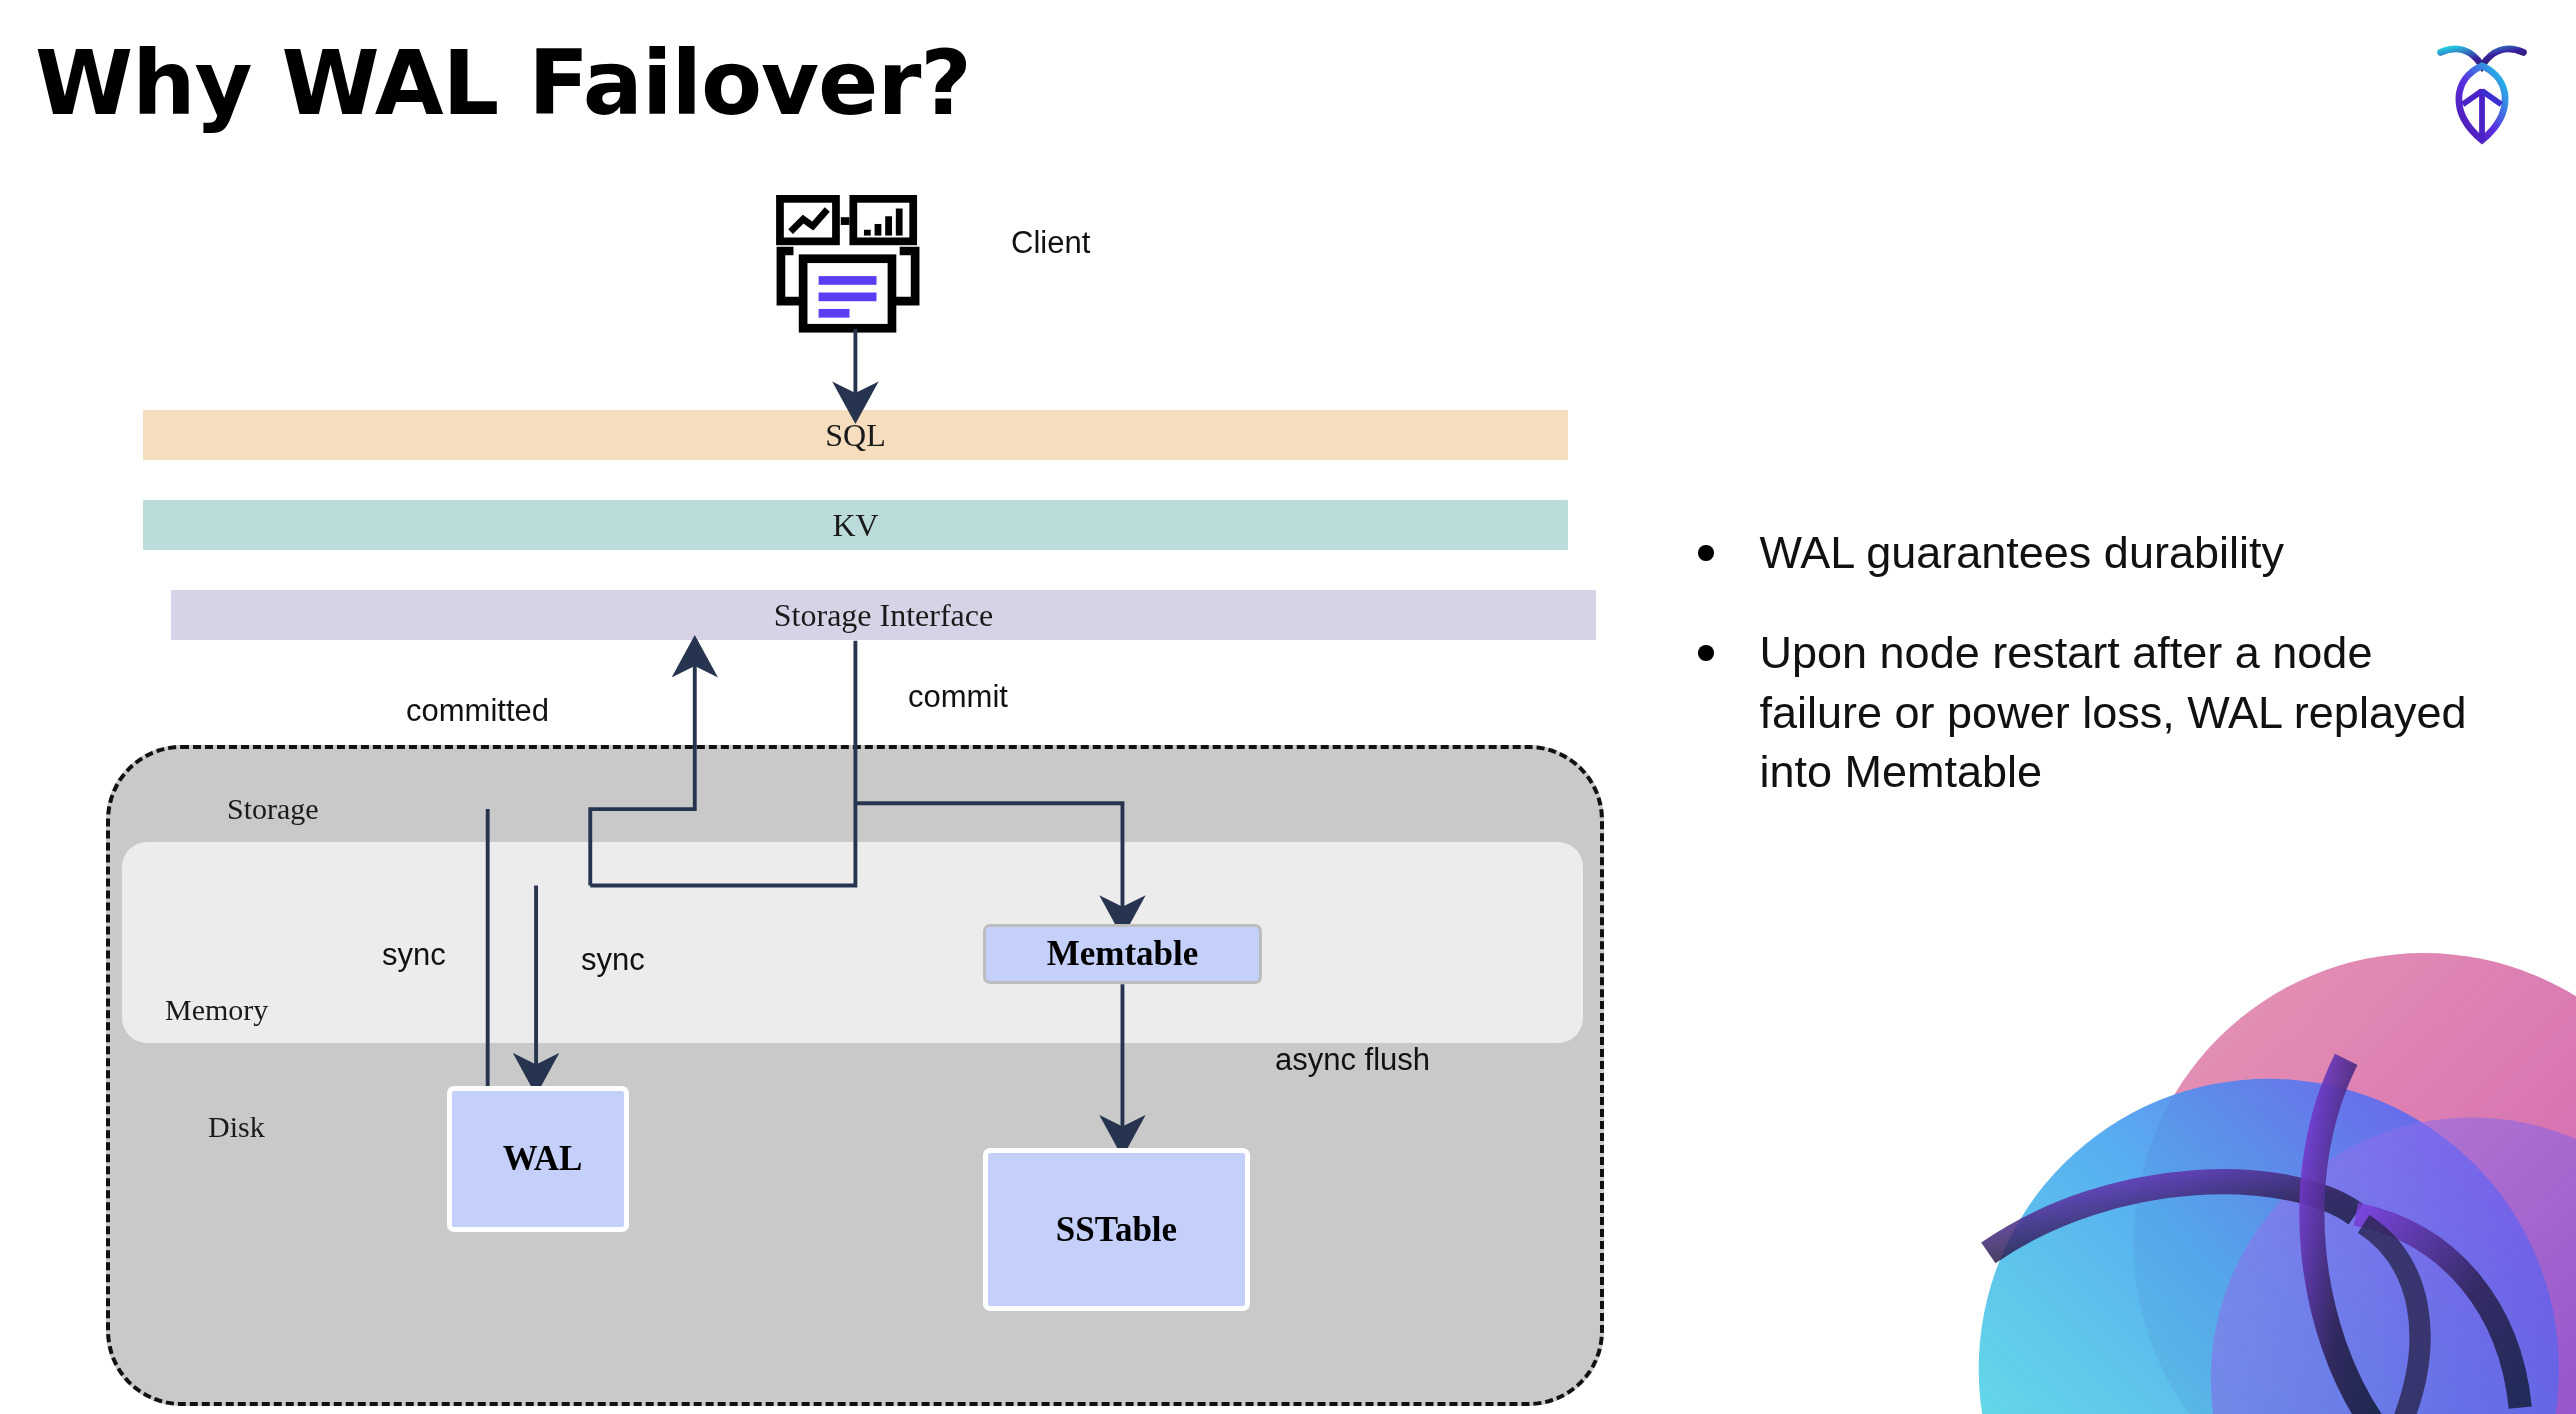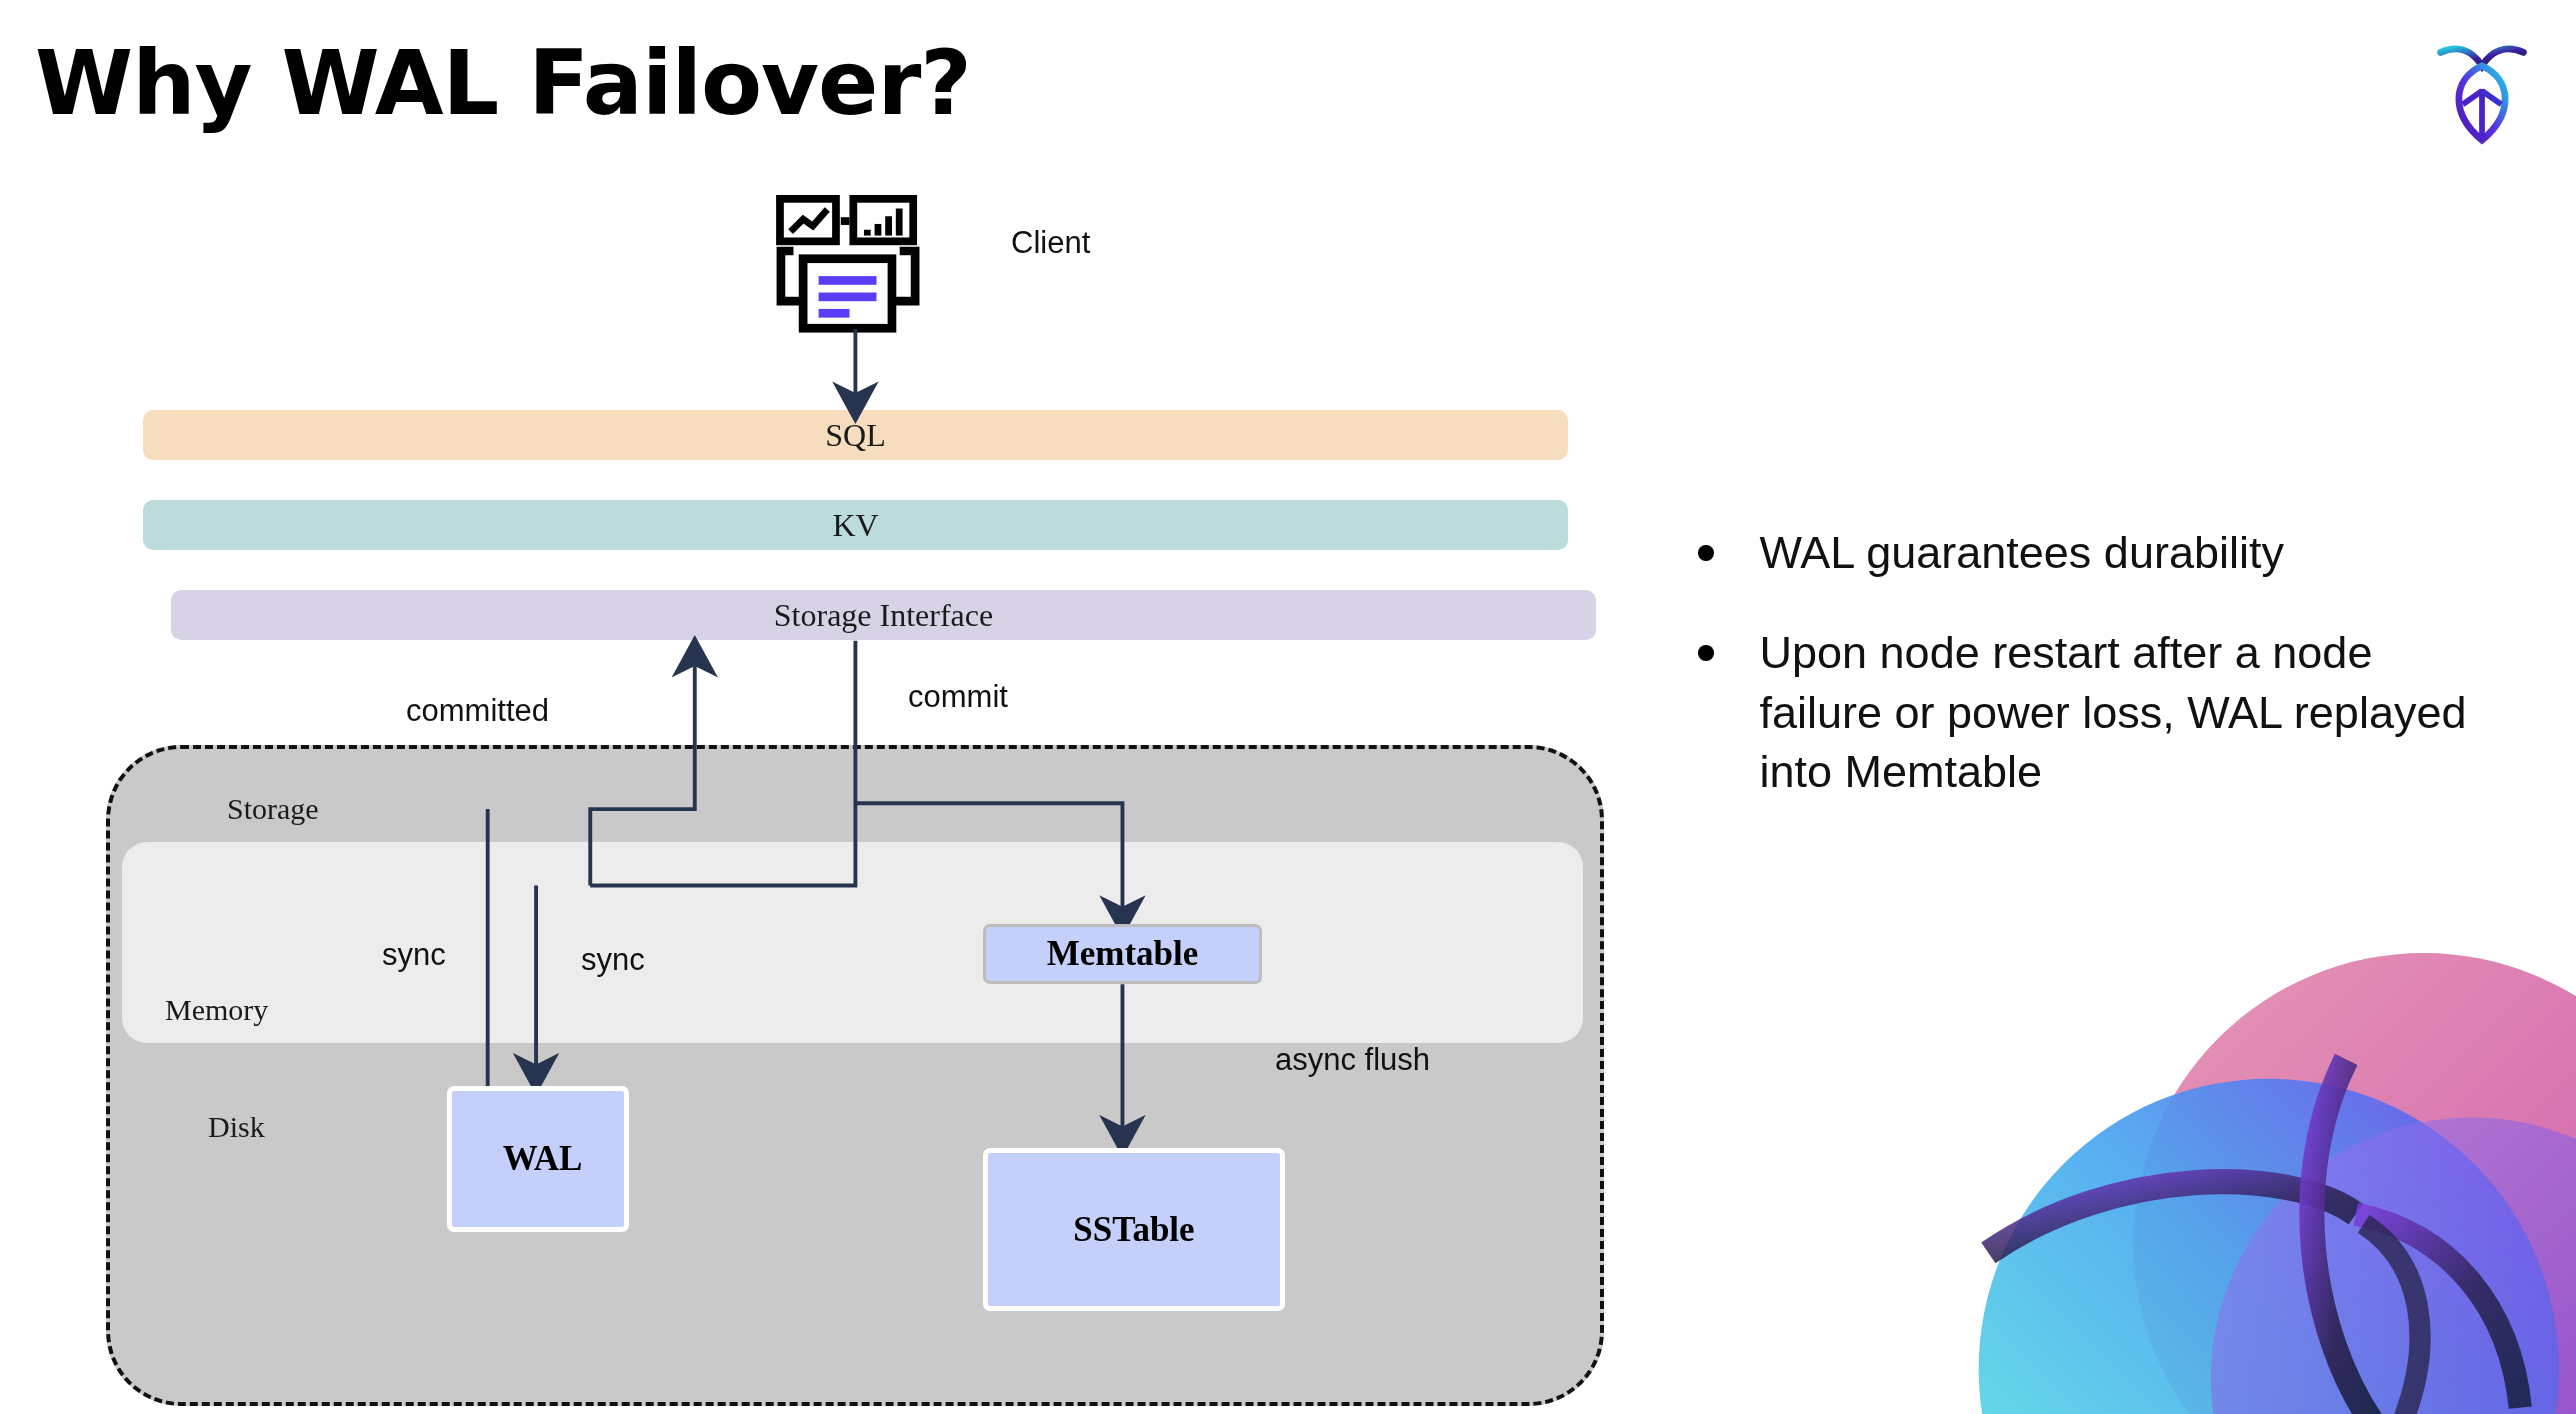--- a/index.html
+++ b/index.html
@@ -19,21 +19,21 @@
   #brand-logo{position:absolute;left:2429px;top:31px;width:106px;height:116px;}
 
   
   #decor-art{position:absolute;left:1969px;top:924px;width:619px;height:503px;pointer-events:none;}
 
   
   #diagram{position:absolute;left:0;top:0;width:1645px;height:1415px;}
 
   
   .layer-bar{
-    position:absolute;left:143px;width:1425px;height:50px;border-radius:10px;
+    position:absolute;left:143px;width:1425px;height:50px;border-radius:1px;
     display:flex;align-items:center;justify-content:center;
     font-family:"Liberation Serif", serif;font-size:32px;color:#1a1a1a;
   }
   #bar-sql{top:410px;background:#f5ddbd;}
   #bar-kv{top:500px;background:#bcdcdc;}
   #bar-storage{top:590px;background:#d8d2e6;margin-left:28px;}
 
   
   #pebble-container{
     position:absolute;left:106px;top:745px;width:1498px;height:661px;
@@ -54,21 +54,21 @@
 
   
   .data-box{
     position:absolute;display:flex;align-items:center;justify-content:center;
     background:#c5d0fa;border-radius:7px;
     font-family:"Liberation Serif", serif;font-weight:bold;font-size:35px;color:#000;
     box-sizing:border-box;
   }
   #box-memtable{left:983px;top:924px;width:279px;height:60px;border:3.9px solid #bdbdbd;}
   #box-wal{left:447px;top:1086px;width:182px;height:146px;border:5.8px solid #ffffff;padding-left:9px;}
-  #box-sstable{left:983px;top:1148px;width:302px;height:163px;border:5.8px solid #ffffff;}
+  #box-sstable{left:983px;top:1148px;width:267px;height:163px;border:5.8px solid #ffffff;}
 
   
   .edge-label{
     position:absolute;font-family:"Liberation Sans", sans-serif;
     font-size:31px;color:#111;white-space:nowrap;
   }
   #label-committed{left:406px;top:693px;}
   #label-commit{left:908px;top:679px;}
   #label-sync-a{left:382px;top:937px;}
   #label-sync-b{left:581px;top:942px;}

